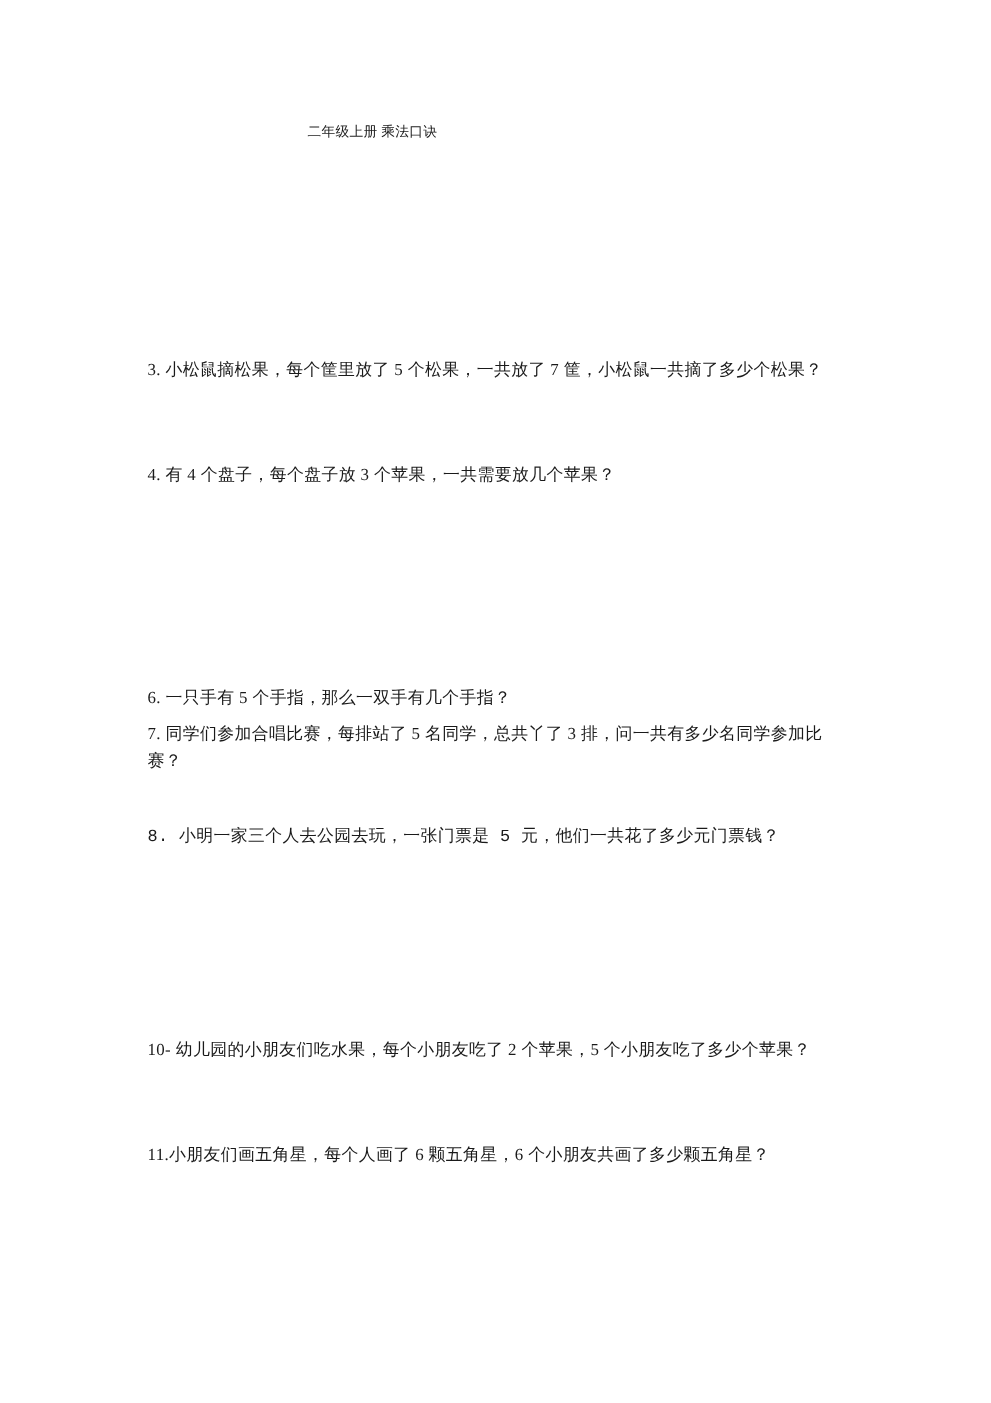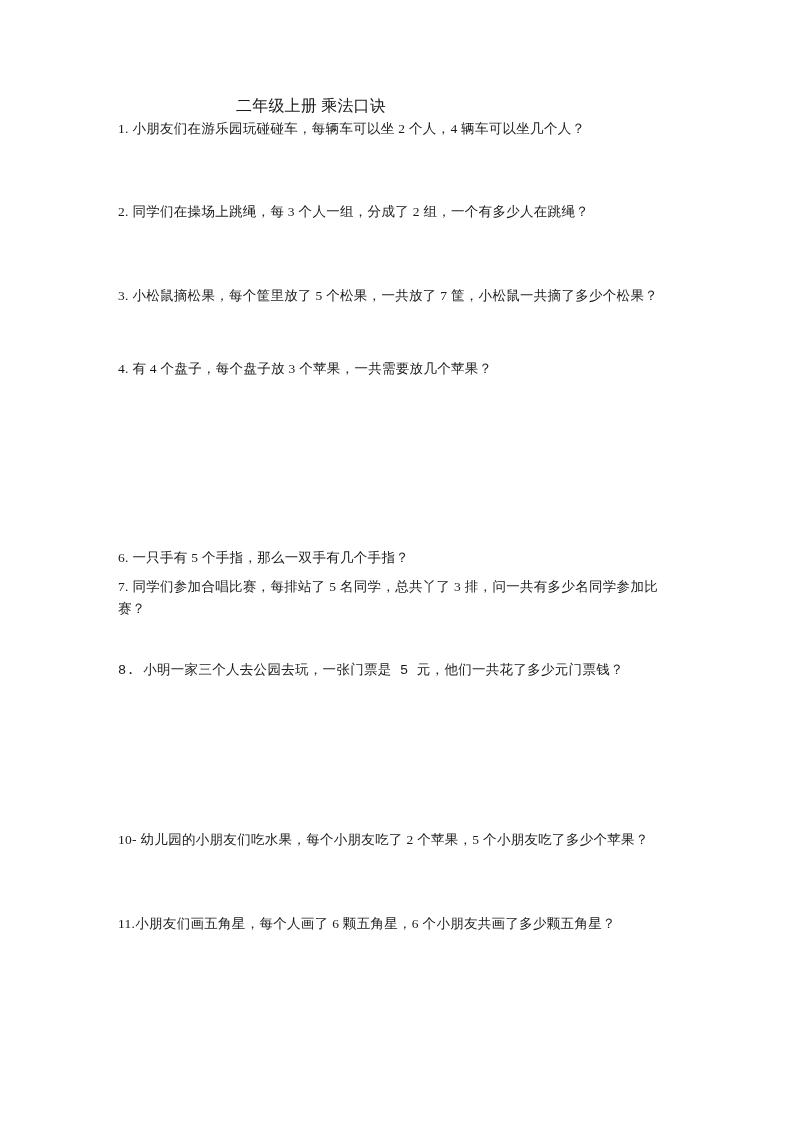--- a/index.html
+++ b/index.html
@@ -17,23 +17,23 @@
     }
     .page {
       position: absolute;
       left: 0; top: 0;
       width: 793px;
       height: 1122px;
       background: #ffffff;
     }
     .title {
       position: absolute;
-      left: 236px;
+      left: 246px;
       top: 97px;
-      font-size: 16px;
+      font-size: 11px;
       line-height: 18px;
       white-space: nowrap;
       letter-spacing: 0.2px;
     }
     .q {
       position: absolute;
       left: 118px;
       font-size: 13.5px;
       line-height: 22px;
       white-space: nowrap;
@@ -43,22 +43,20 @@
       white-space: normal;
       width: 565px;
     }
   </style>
 </head>
 <body>
 
 <div class="page">
   <div class="title">二年级上册  乘法口诀</div>
 
-  <div class="q" style="top:118px;">1.  小朋友们在游乐园玩碰碰车，每辆车可以坐 2 个人，4 辆车可以坐几个人？</div>
-  <div class="q" style="top:201px;">2.  同学们在操场上跳绳，每 3 个人一组，分成了 2 组，一个有多少人在跳绳？</div>
   <div class="q" style="top:285px;">3.  小松鼠摘松果，每个筐里放了 5 个松果，一共放了 7 筐，小松鼠一共摘了多少个松果？</div>
-  <div class="q" style="top:358px;text-align:right;">4.    有 4 个盘子，每个盘子放 3 个苹果，一共需要放几个苹果？</div>
+  <div class="q" style="top:369px;text-align:right;">4.    有 4 个盘子，每个盘子放 3 个苹果，一共需要放几个苹果？</div>
   <div class="q" style="top:511px;margin-top:36px;">6.    一只手有 5 个手指，那么一双手有几个手指？</div>
   <div class="q wrap" style="top:576px;font-family:Liberation Serif, serif;">7.  同学们参加合唱比赛，每排站了 5 名同学，总共丫了 3 排，问一共有多少名同学参加比赛？</div>
   <div class="q" style="top:660px;font-family:Liberation Mono, monospace;">8.  小明一家三个人去公园去玩，一张门票是 5 元，他们一共花了多少元门票钱？</div>
   <div class="q" style="top:829px;">10-    幼儿园的小朋友们吃水果，每个小朋友吃了 2 个苹果，5 个小朋友吃了多少个苹果？</div>
   <div class="q" style="top:913px;">11.小朋友们画五角星，每个人画了 6 颗五角星，6 个小朋友共画了多少颗五角星？</div>
 </div>
 
 </body></html>

